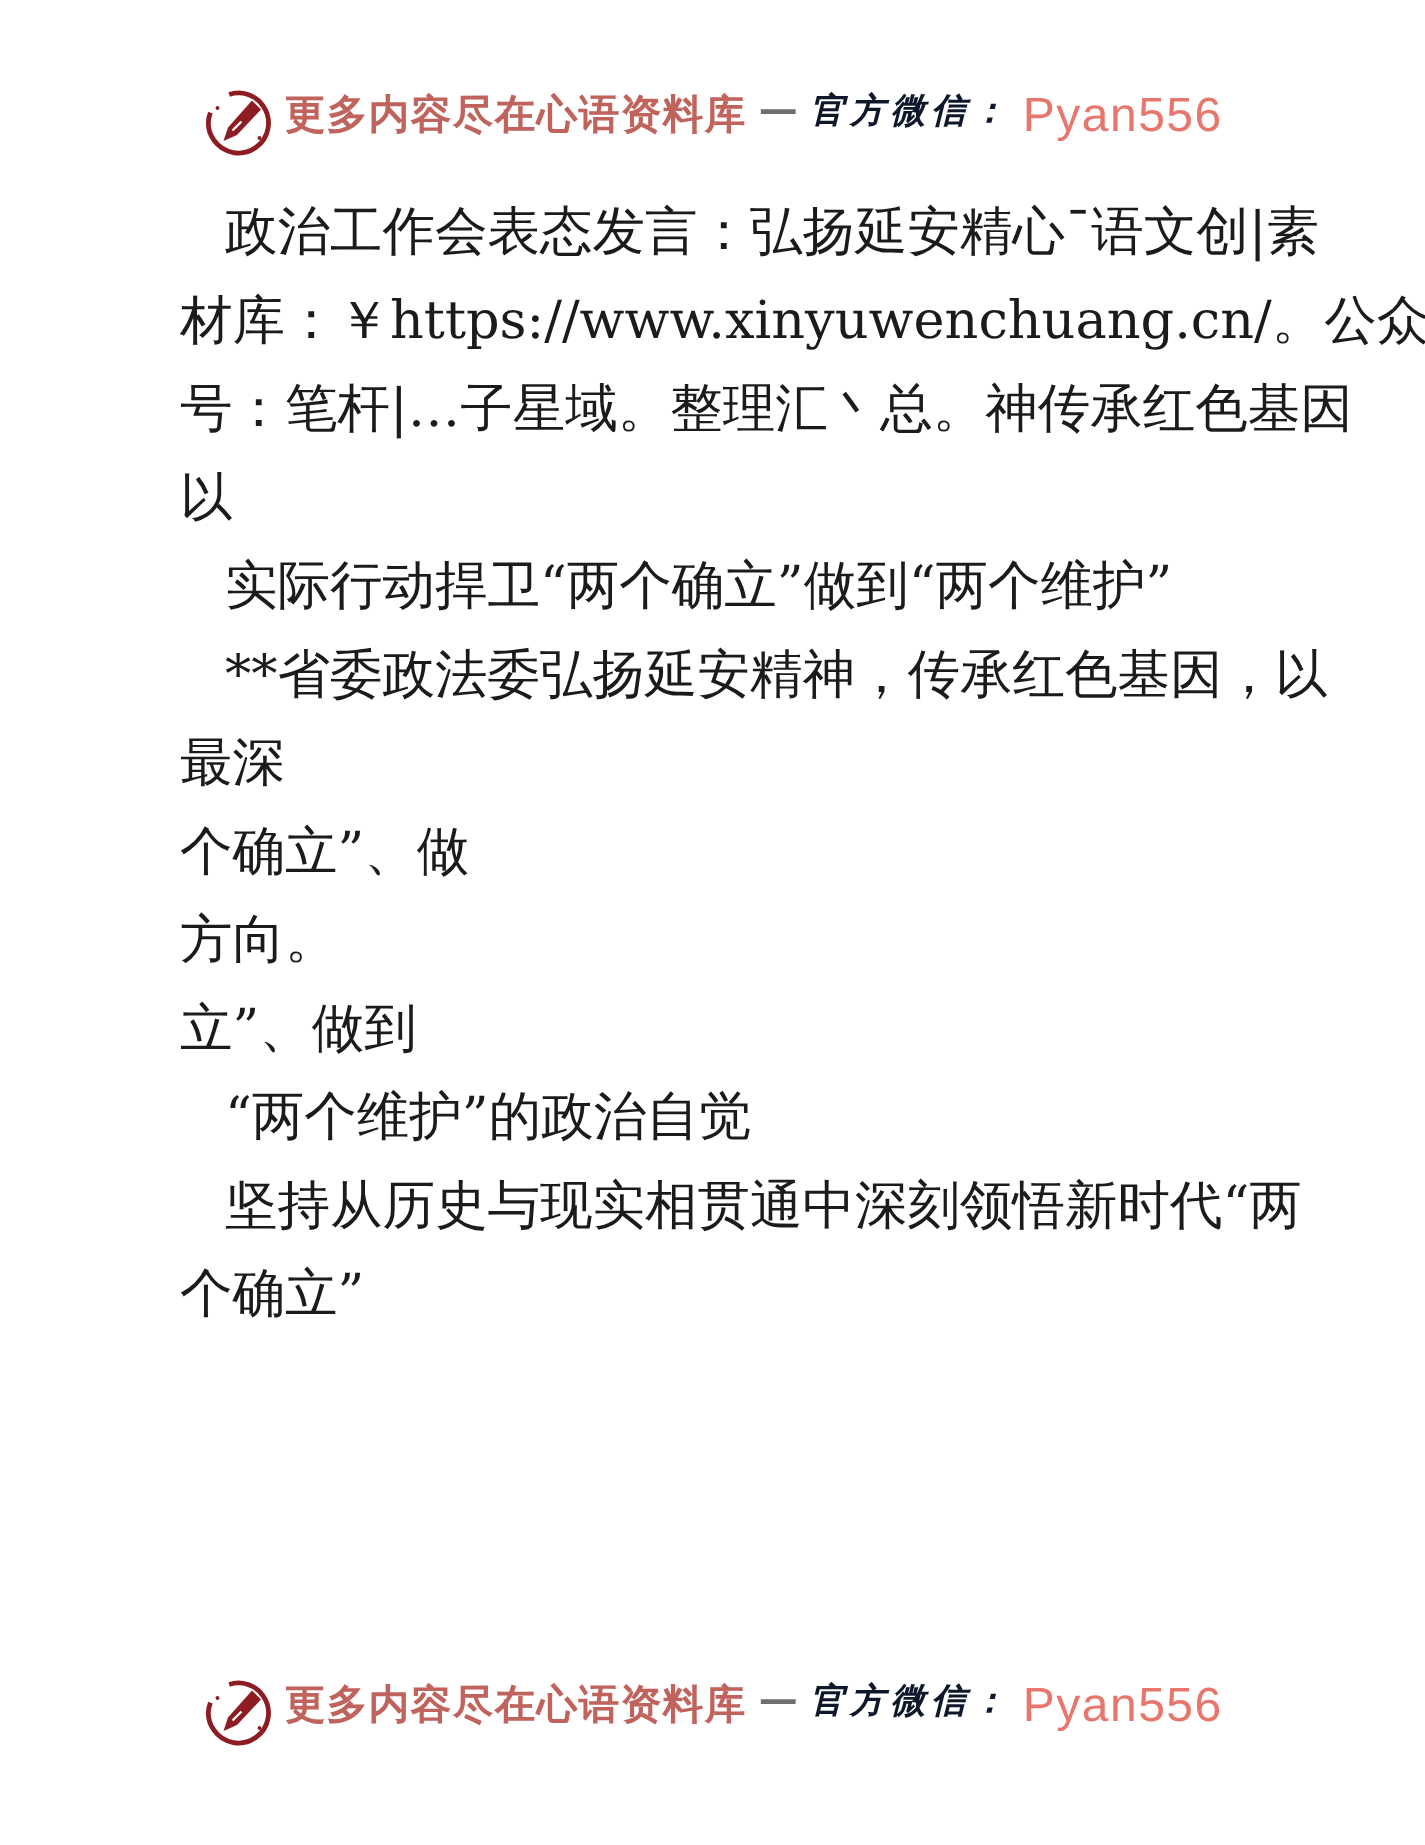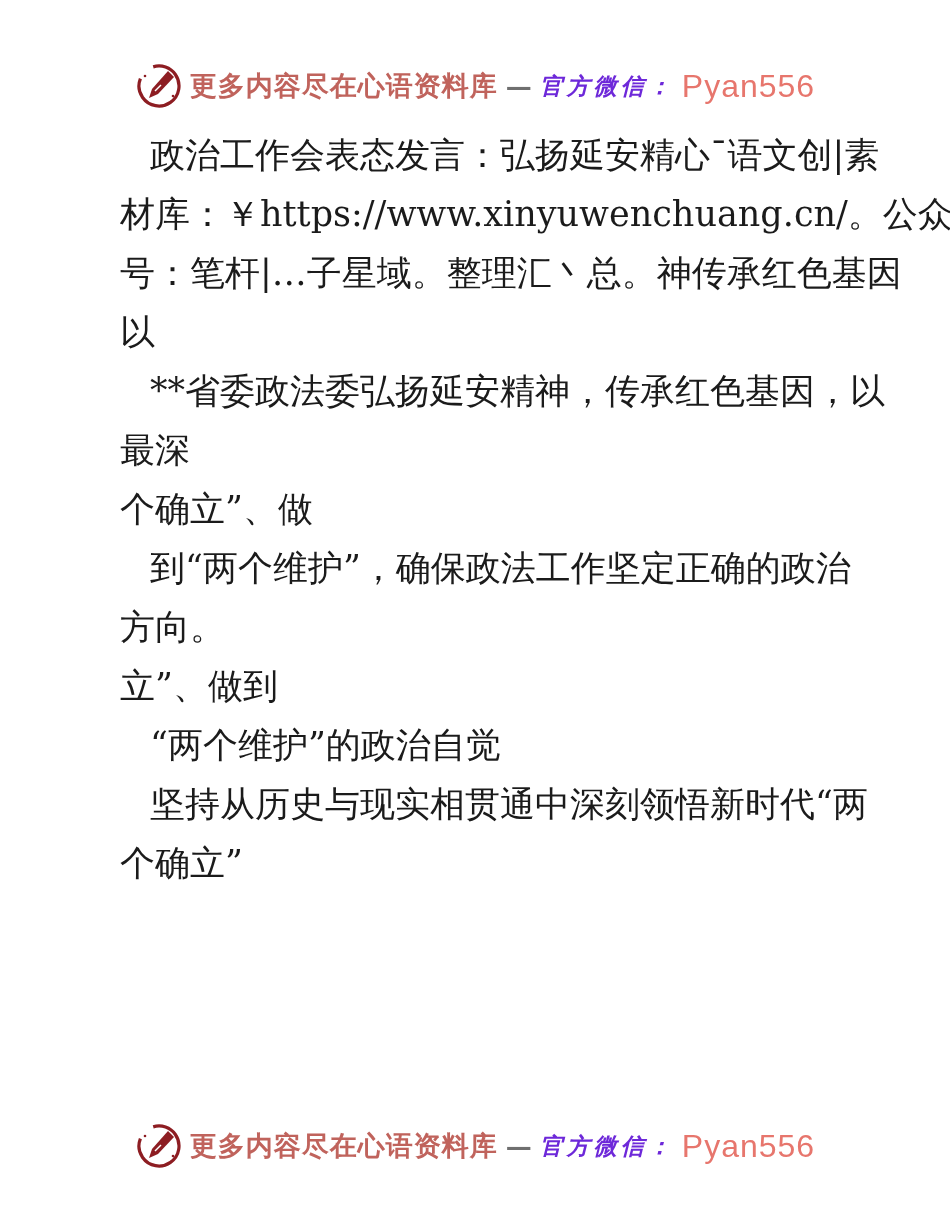--- a/index.html
+++ b/index.html
@@ -5,34 +5,34 @@
   html,body{margin:0;padding:0;background:#ffffff;}
   .page{
     position:relative;
     width:950px;height:1230px;
     background:#ffffff;
     overflow:hidden;
     font-family:"DejaVu Serif","Liberation Serif",serif;
   }
   .watermark{
     position:absolute;left:0;width:100%;
-    display:flex;justify-content:center;align-items:center;
+    display:flex;justify-content:center;align-items:flex-start;
     gap:7px;white-space:nowrap;
   }
   .watermark--header{top:58px;height:56px;}
   .watermark--footer{top:1118px;height:56px;}
   .wm-logo{width:48px;height:48px;flex:0 0 auto;}
   .wm-brand{
     color:#c0635c;font-size:27px;font-weight:bold;
     letter-spacing:1px;
     font-family:"DejaVu Serif","Liberation Serif",serif;
   }
   .wm-sep{color:#6f6f6f;font-size:26px;font-weight:bold;margin:0 1px;}
   .wm-label{
-    color:#6d28d9;font-size:23px;letter-spacing:4px;
+    color:#0f172a;font-size:23px;letter-spacing:4px;
     font-style:italic;font-weight:bold;
     font-family:"DejaVu Serif","Liberation Serif",serif;
   }
   .wm-id{
     color:#e7766d;font-size:32px;
     font-family:"Liberation Sans","DejaVu Sans",sans-serif;
     letter-spacing:1px;
   }
   .doc{
     position:absolute;top:126px;left:88px;width:800px;
@@ -58,24 +58,24 @@
     <span class="wm-sep">—</span>
     <span class="wm-label">官方微信：</span>
     <span class="wm-id">Pyan556</span>
   </div>
 
   <div class="doc">
       <div class="line indent">政治工作会表态发言：弘扬延安精心ˉ语文创|素</div>
       <div class="line">材库：￥https://www.xinyuwenchuang.cn/。公众</div>
       <div class="line">号：笔杆|…子星域。整理汇丶总。神传承红色基因</div>
       <div class="line">以</div>
+      <div class="line indent">实际行动捍卫“两个确立”做到“两个维护”</div>
       <div class="line indent">**省委政法委弘扬延安精神，传承红色基因，以</div>
       <div class="line">最深</div>
       <div class="line">个确立”、做</div>
-      <div class="line indent">到“两个维护”，确保政法工作坚定正确的政治</div>
       <div class="line">方向。</div>
       <div class="line">立”、做到</div>
       <div class="line indent">“两个维护”的政治自觉</div>
       <div class="line indent">坚持从历史与现实相贯通中深刻领悟新时代“两</div>
       <div class="line">个确立”</div>
     </div>
 
   <div class="watermark watermark--footer">
     <svg class="wm-logo" viewBox="0 0 48 48" xmlns="http://www.w3.org/2000/svg">
       <circle cx="24" cy="24" r="20" fill="none" stroke="#8d1d22" stroke-width="3.2" stroke-dasharray="82 18" transform="rotate(-35 24 24)"></circle>

